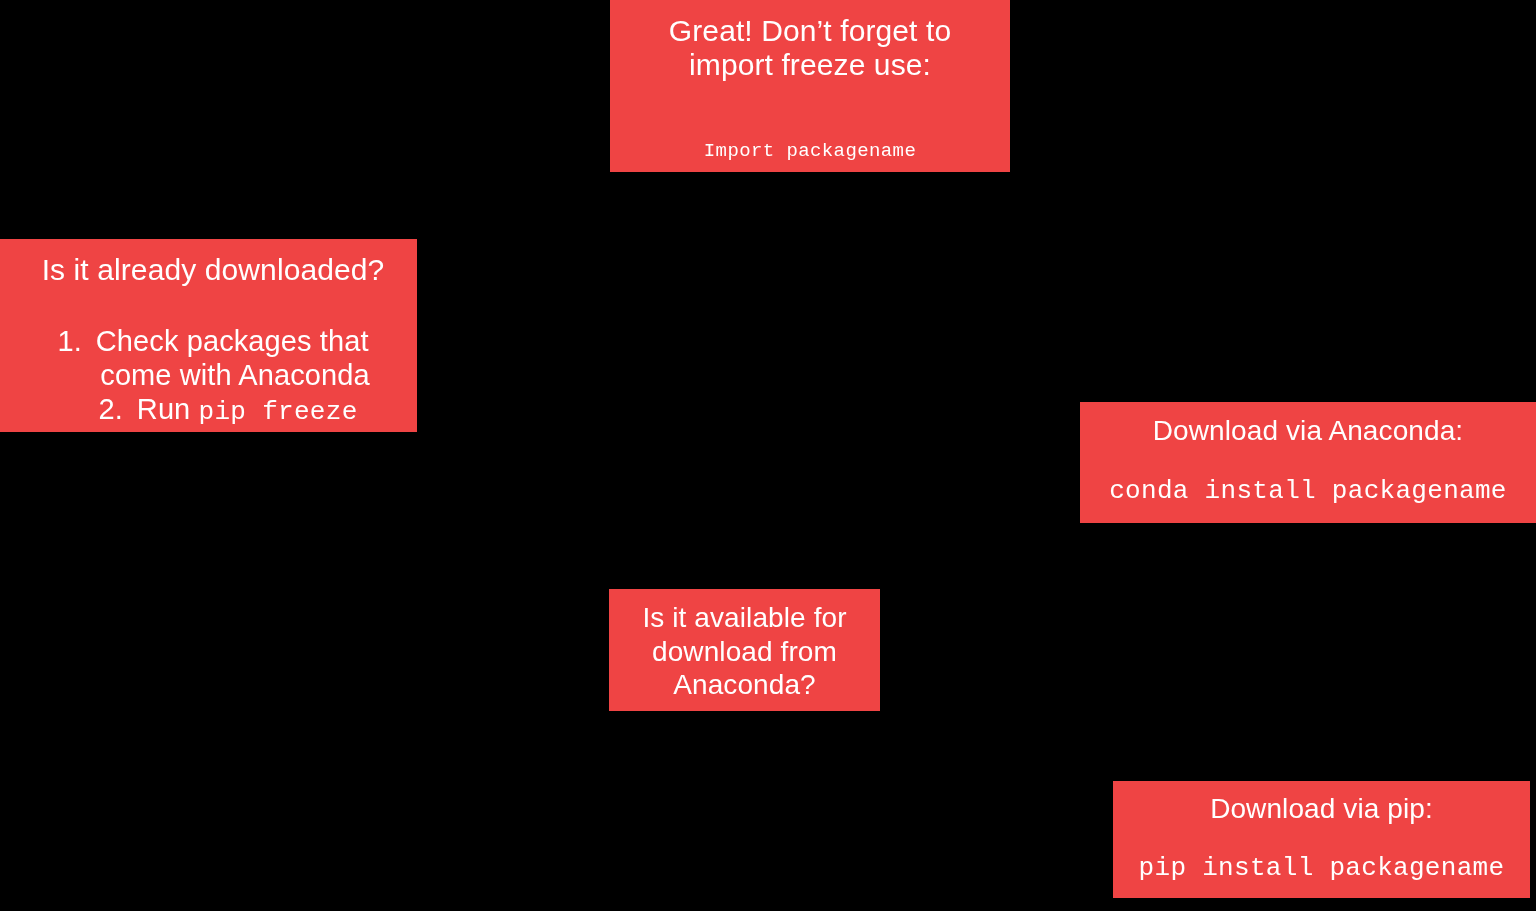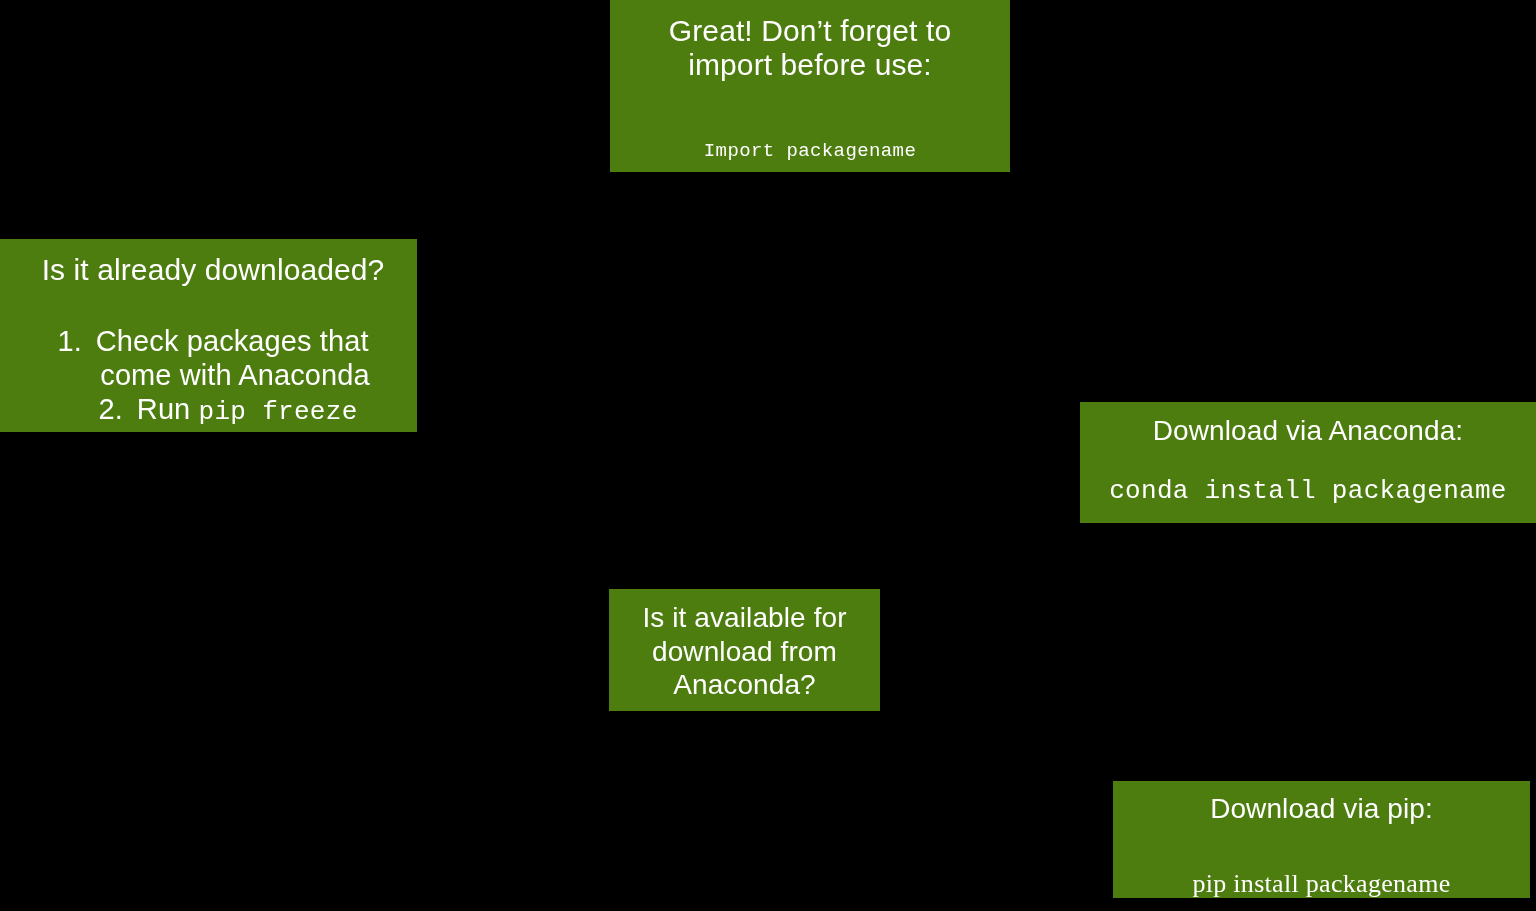--- a/index.html
+++ b/index.html
@@ -10,21 +10,21 @@
   #canvas {
     position: relative;
     width: 1536px;
     height: 911px;
     background: #000000;
     overflow: hidden;
     font-family: "Liberation Sans", sans-serif;
   }
   .box {
     position: absolute;
-    background: #4d7c0f;
+    background: #ef4444;
     color: #FFFFFF;
     box-sizing: border-box;
     text-align: center;
     line-height: 1.18;
     letter-spacing: 0.1px;
   }
   .sans {
     font-family: "Liberation Sans", sans-serif;
   }
   .mono {
@@ -116,34 +116,33 @@
     top: 781px;
     width: 417px;
     height: 117px;
     padding: 11px 18px 0 18px;
   }
   #box-pip .title {
     font-size: 28px;
   }
   #box-pip .code {
     font-size: 26px;
-    margin-top: 44px;
+    margin-top: 28px;
     letter-spacing: 0.3px;
-    font-family: Liberation Serif, serif;
   }
 </style>
 </head>
 <body>
 
 <div id="canvas">
 
   <div class="box" id="box-import">
     <div class="title sans">
       <span>Great! Don’t forget to</span><br>
-      <span>import before use:</span>
+      <span>import freeze use:</span>
     </div>
     <div class="code mono">Import packagename</div>
   </div>
 
   <div class="box" id="box-downloaded">
     <div class="title sans">Is it already downloaded?</div>
     <div class="list sans">
       <span class="l1-a"><span class="li-num num1">1.</span><span>Check packages that</span></span>
       <span class="l1-b">come with Anaconda</span>
       <span class="l2"><span class="li-num num2">2.</span><span>Run</span>&nbsp;<span class="mono">pip freeze</span></span>

